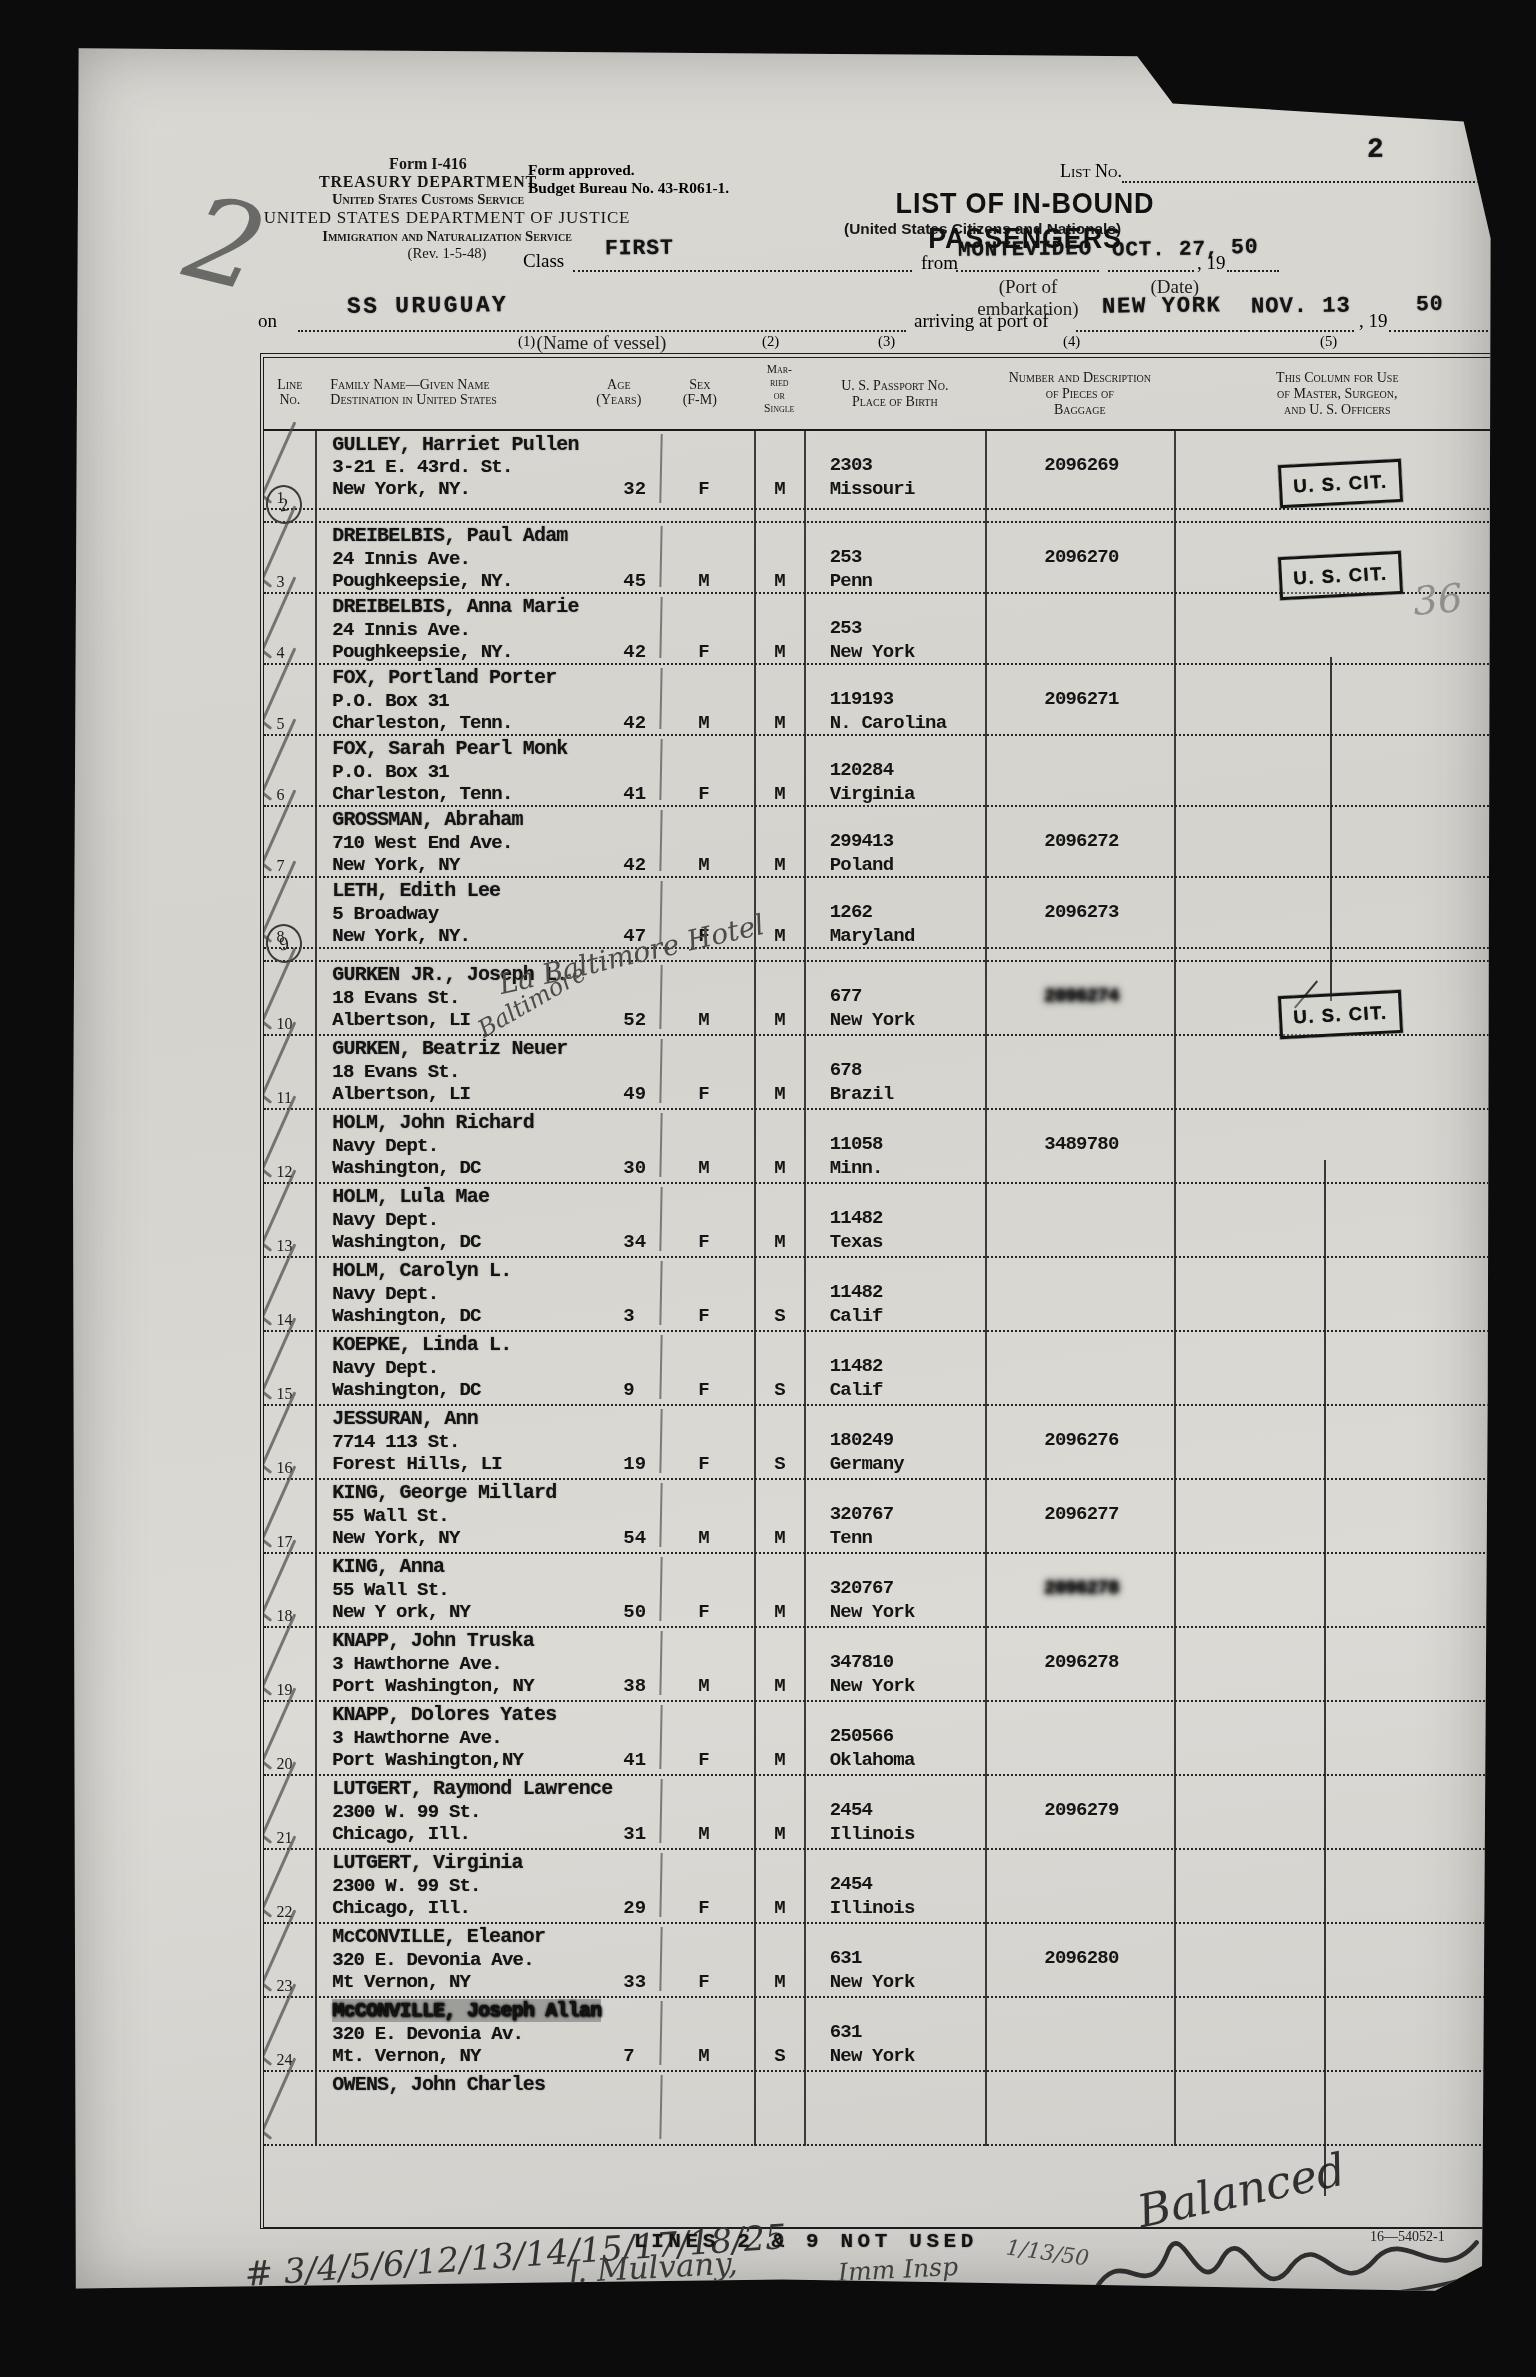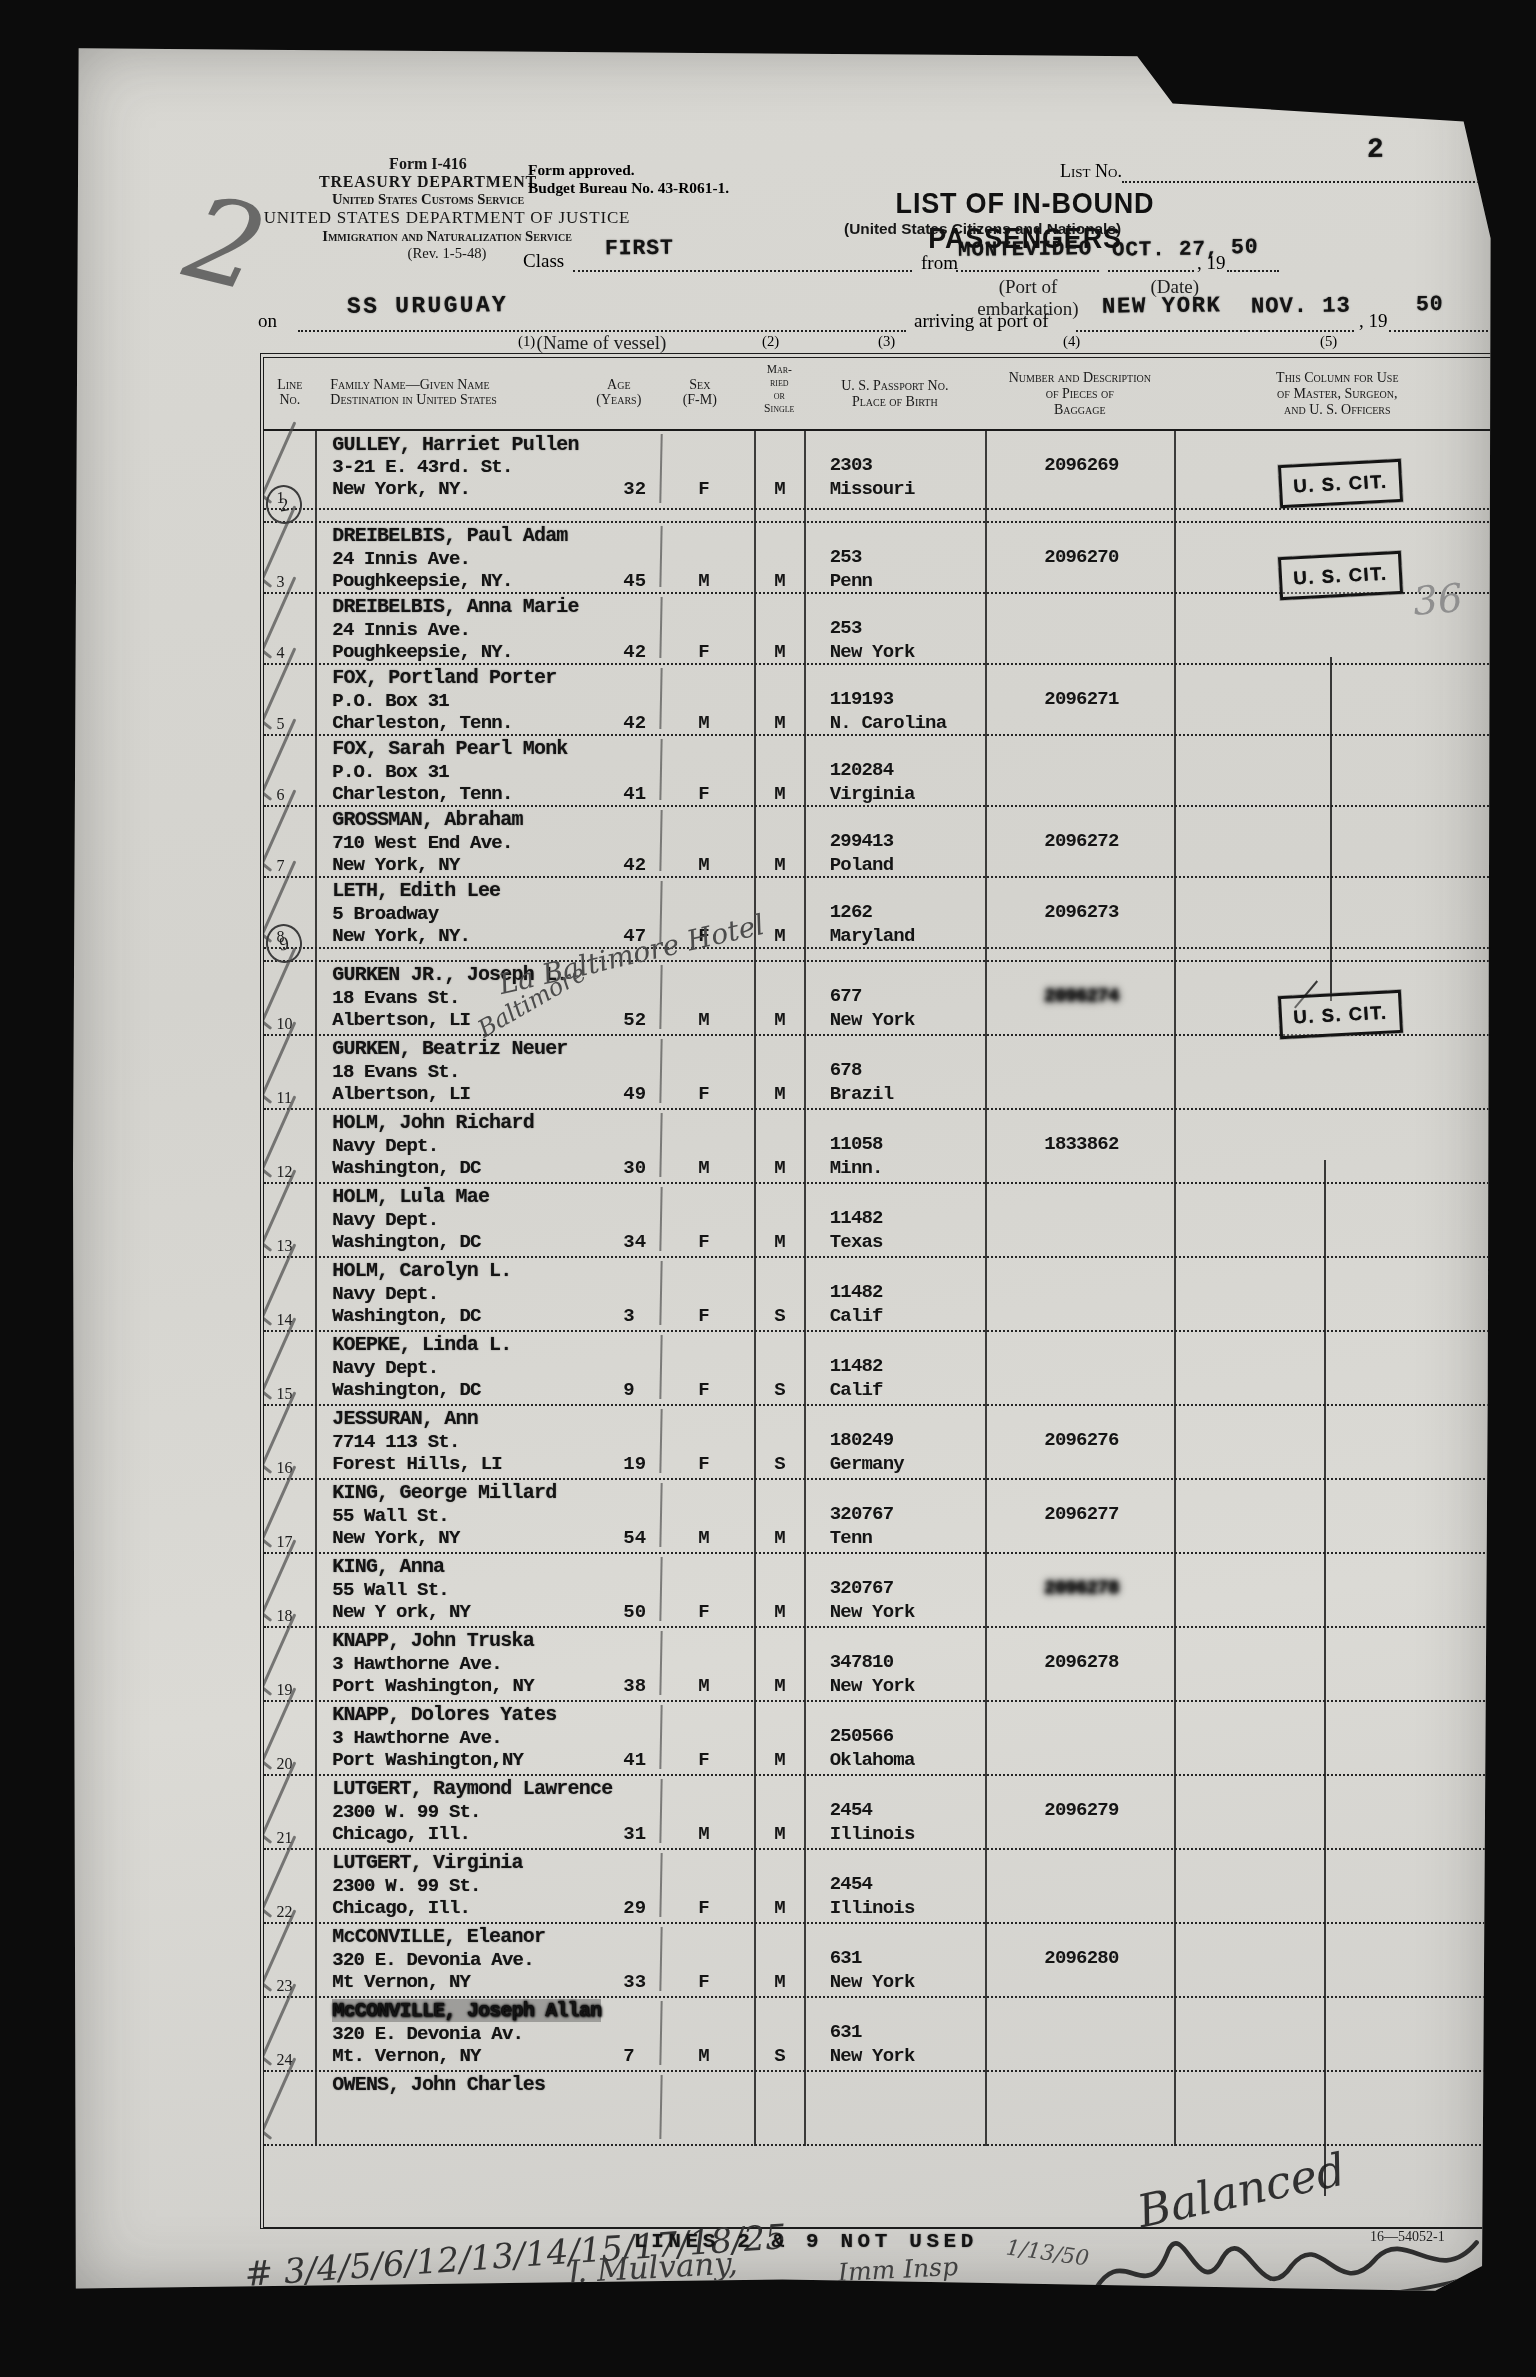--- a/index.html
+++ b/index.html
@@ -444,21 +444,21 @@
         <div class="penline"></div>
       </div>
       <div class="cell c-mar">
         <span class="t-mar tw">M</span>
       </div>
       <div class="cell c-pass">
         <div class="t-pno tw">11058</div>
         <div class="t-birth tw">Minn.</div>
       </div>
       <div class="cell c-bag">
-        <div class="t-bag tw ">1833862</div>
+        <div class="t-bag tw ">3489780</div>
       </div>
       <div class="cell c-off">
         
       </div>
             </div>
             <div class="prow h94">
       <div class="cell c-line">
         <span class="tick"></span>
         <span class="lineno">13</span>
       </div>

